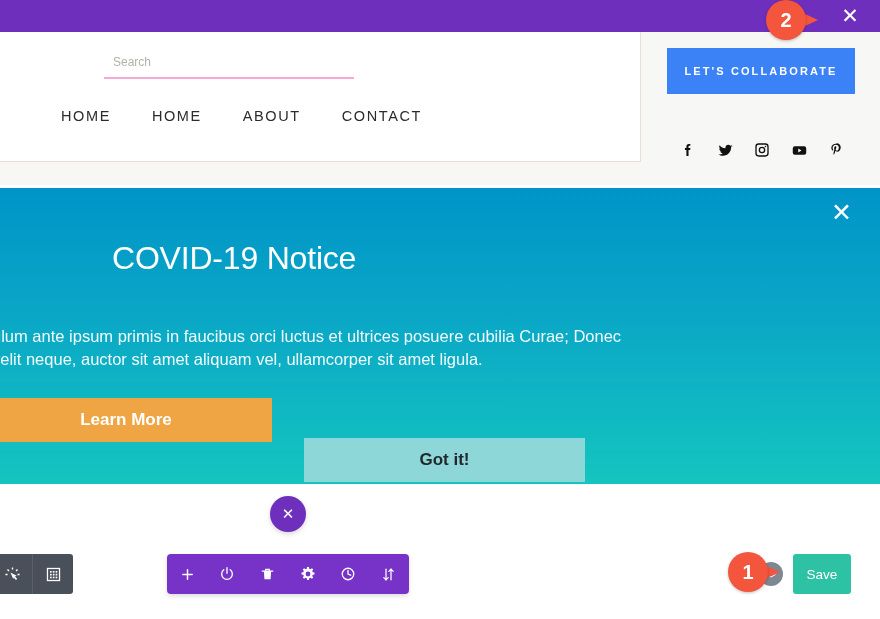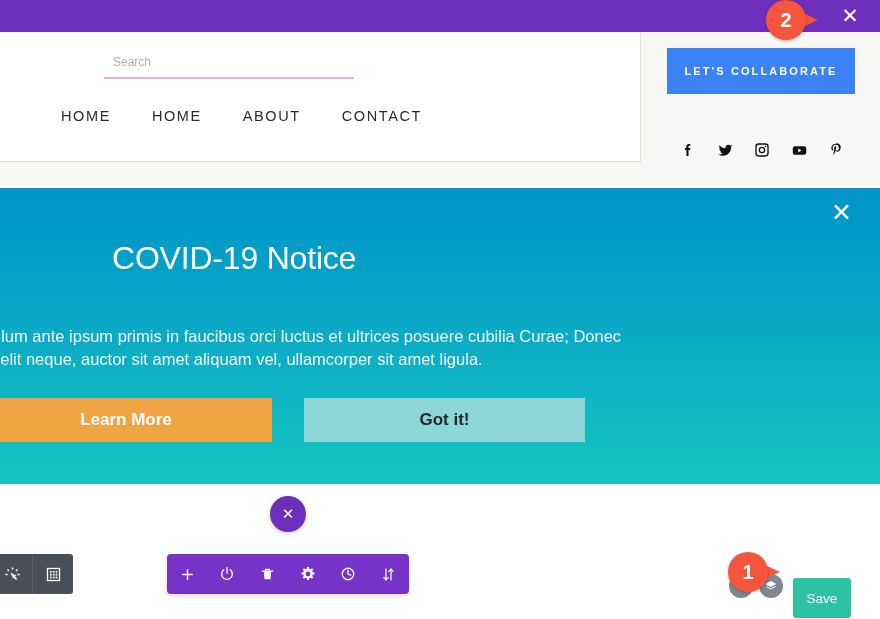--- a/index.html
+++ b/index.html
@@ -214,20 +214,21 @@
   }
   .btn-gotit {
     width: 281px; height: 44px;
     background: #8ed7d9;
     color: #23282d;
     border: none;
     font-family: "Liberation Sans", sans-serif;
     font-size: 17px;
     font-weight: bold;
     cursor: pointer;
+    margin-top: 40px;
   }
 
   
   .page-body {
     position: absolute;
     left: 0; top: 484px;
     width: 880px; height: 135px;
     background: #ffffff;
     z-index: 15;
   }
@@ -313,21 +314,20 @@
   .save-btn {
     width: 58px; height: 40px;
     background: #2ec2a4;
     color: #ffffff;
     border: none;
     border-radius: 3px;
     font-family: "Liberation Sans", sans-serif;
     font-size: 13.5px;
     cursor: pointer;
     margin-left: 4px;
-    margin-top: 24px;
   }
 </style>
 </head>
 <body>
 
 <div class="admin-bar">
   <div class="admin-bar-close">✕</div>
 </div>
 
 <div class="site-header">

